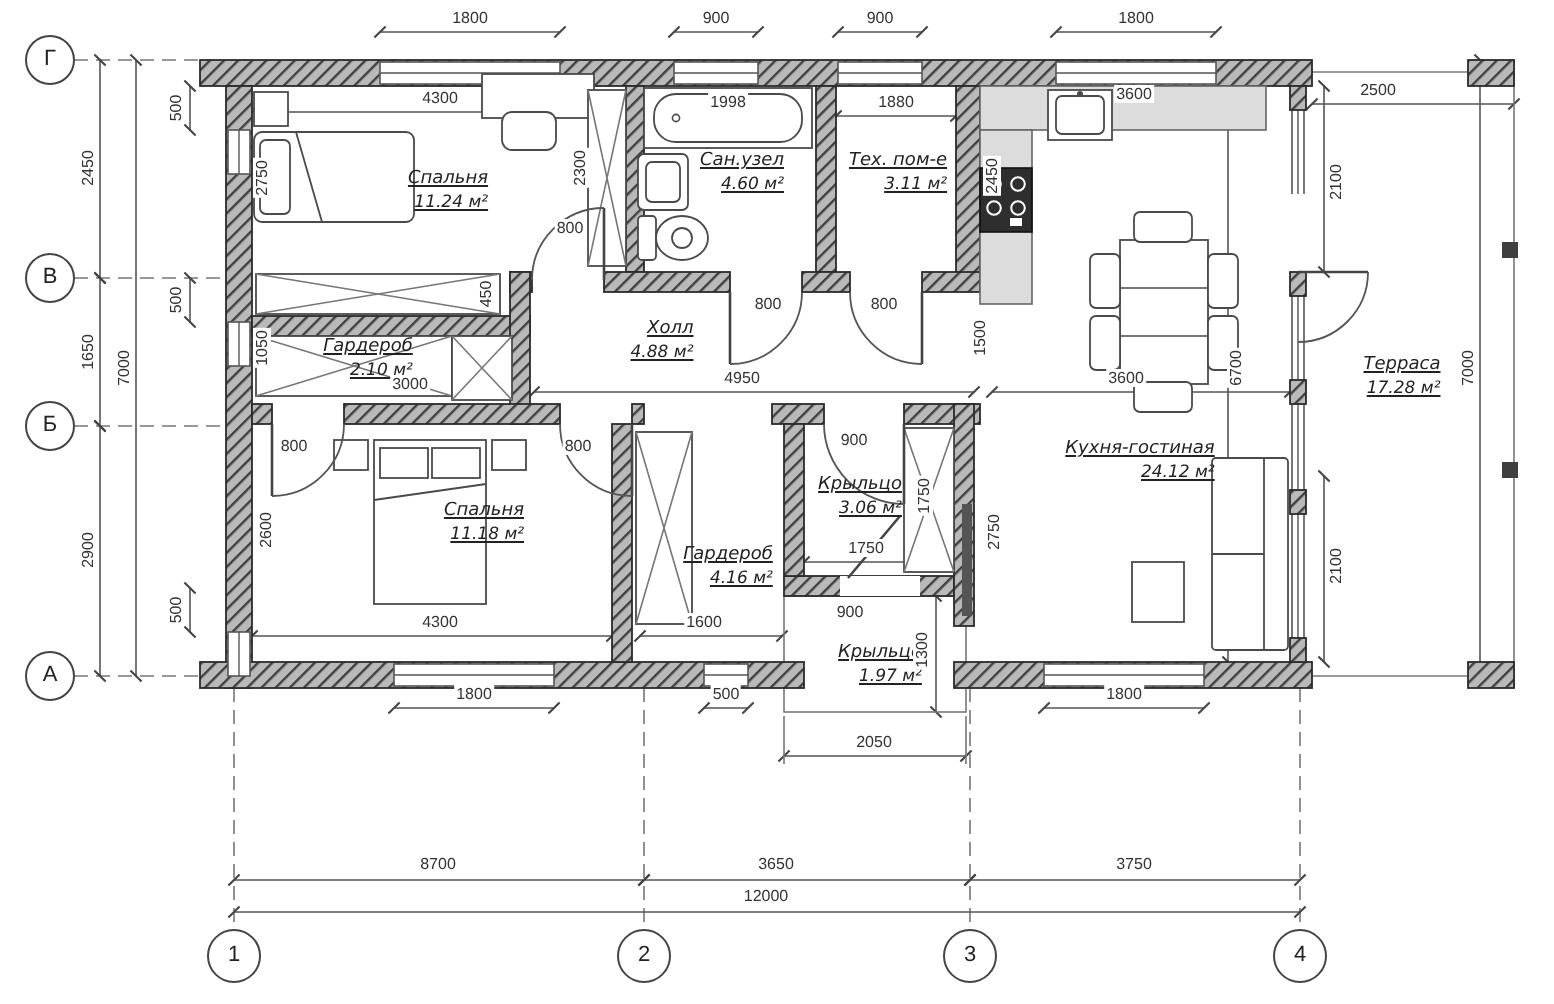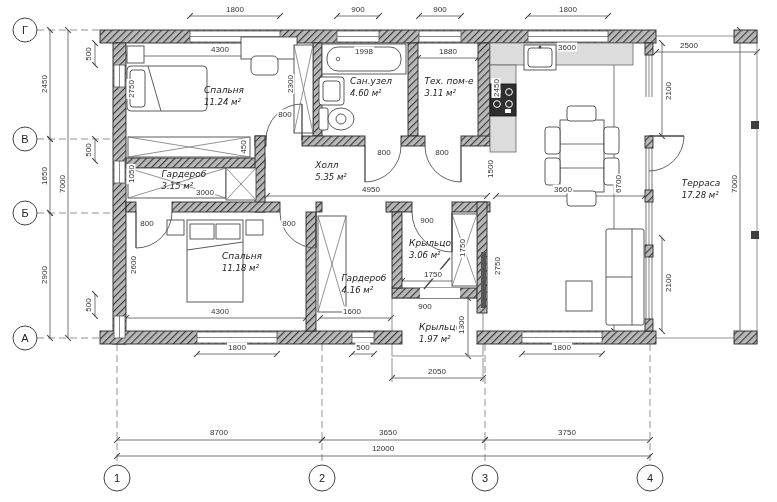--- a/index.html
+++ b/index.html
@@ -3,22 +3,22 @@
 <meta charset="utf-8">
 <style>
   html,body{margin:0;padding:0;background:#ffffff;}
   #plan{position:relative;width:777px;height:502px;background:#fff;overflow:hidden;
         font-family:"DejaVu Sans",sans-serif;color:#2b2b2b;}
   #plan svg{position:absolute;left:0;top:0;}
   .dim{position:absolute;transform:translate(-50%,-50%);font-size:8px;line-height:9px;
        font-family:"Liberation Sans",sans-serif;background:#fff;padding:0 1px;
        white-space:nowrap;color:#333;}
   .dim.v{transform:translate(-50%,-50%) rotate(-90deg);}
-  .room{position:absolute;transform:translate(-50%,-50%);text-align:left;font-style:italic;
-        font-size:9px;line-height:11.5px;white-space:nowrap;color:#222;}
+  .room{position:absolute;transform:translate(-50%,-50%);text-align:right;font-style:italic;
+        font-size:9px;line-height:11.5px;white-space:nowrap;color:#222;text-decoration:underline;}
   .room .ar{font-size:8.5px;}
   .glbl{position:absolute;transform:translate(-50%,-50%);font-size:11px;line-height:11px;color:#222;
         font-family:"Liberation Sans",sans-serif;}
   .wall{fill:url(#h);stroke:#2b2b2b;stroke-width:.9;}
   .dl{stroke:#555;stroke-width:.8;marker-start:url(#tk);marker-end:url(#tk);}
   .thin{stroke:#777;stroke-width:.8;fill:none;}
   .dash{stroke:#777;stroke-width:.8;stroke-dasharray:7 4;}
   .furn{fill:#fff;stroke:#4a4a4a;stroke-width:.9;}
   .cnt{fill:#dcdcdc;stroke:#666;stroke-width:.8;}
   .win{fill:#fff;stroke:#555;stroke-width:.8;}
@@ -283,37 +283,41 @@
   <div class="room" style="left:371px;top:87px">
       <div>Сан.узел</div>
       <div class="ar">4.60 м²</div>
     </div>
   <div class="room" style="left:449px;top:87px">
       <div>Тех. пом-е</div>
       <div class="ar">3.11 м²</div>
     </div>
   <div class="room" style="left:331px;top:171px">
       <div>Холл</div>
-      <div class="ar">5.35 м²</div>
+      <div class="ar">4.88 м²</div>
     </div>
   <div class="room" style="left:184px;top:180px">
       <div>Гардероб</div>
-      <div class="ar">3.15 м²</div>
+      <div class="ar">2.10 м²</div>
     </div>
   <div class="room" style="left:242px;top:262px">
       <div>Спальня</div>
       <div class="ar">11.18 м²</div>
     </div>
   <div class="room" style="left:364px;top:284px">
       <div>Гардероб</div>
       <div class="ar">4.16 м²</div>
     </div>
   <div class="room" style="left:430px;top:249px">
       <div>Крыльцо</div>
       <div class="ar">3.06 м²</div>
+    </div>
+  <div class="room" style="left:570px;top:231px">
+      <div>Кухня-гостиная</div>
+      <div class="ar">24.12 м²</div>
     </div>
   <div class="room" style="left:701px;top:189px">
       <div>Терраса</div>
       <div class="ar">17.28 м²</div>
     </div>
   <div class="room" style="left:440px;top:333px">
       <div>Крыльцо</div>
       <div class="ar">1.97 м²</div>
     </div>
 

